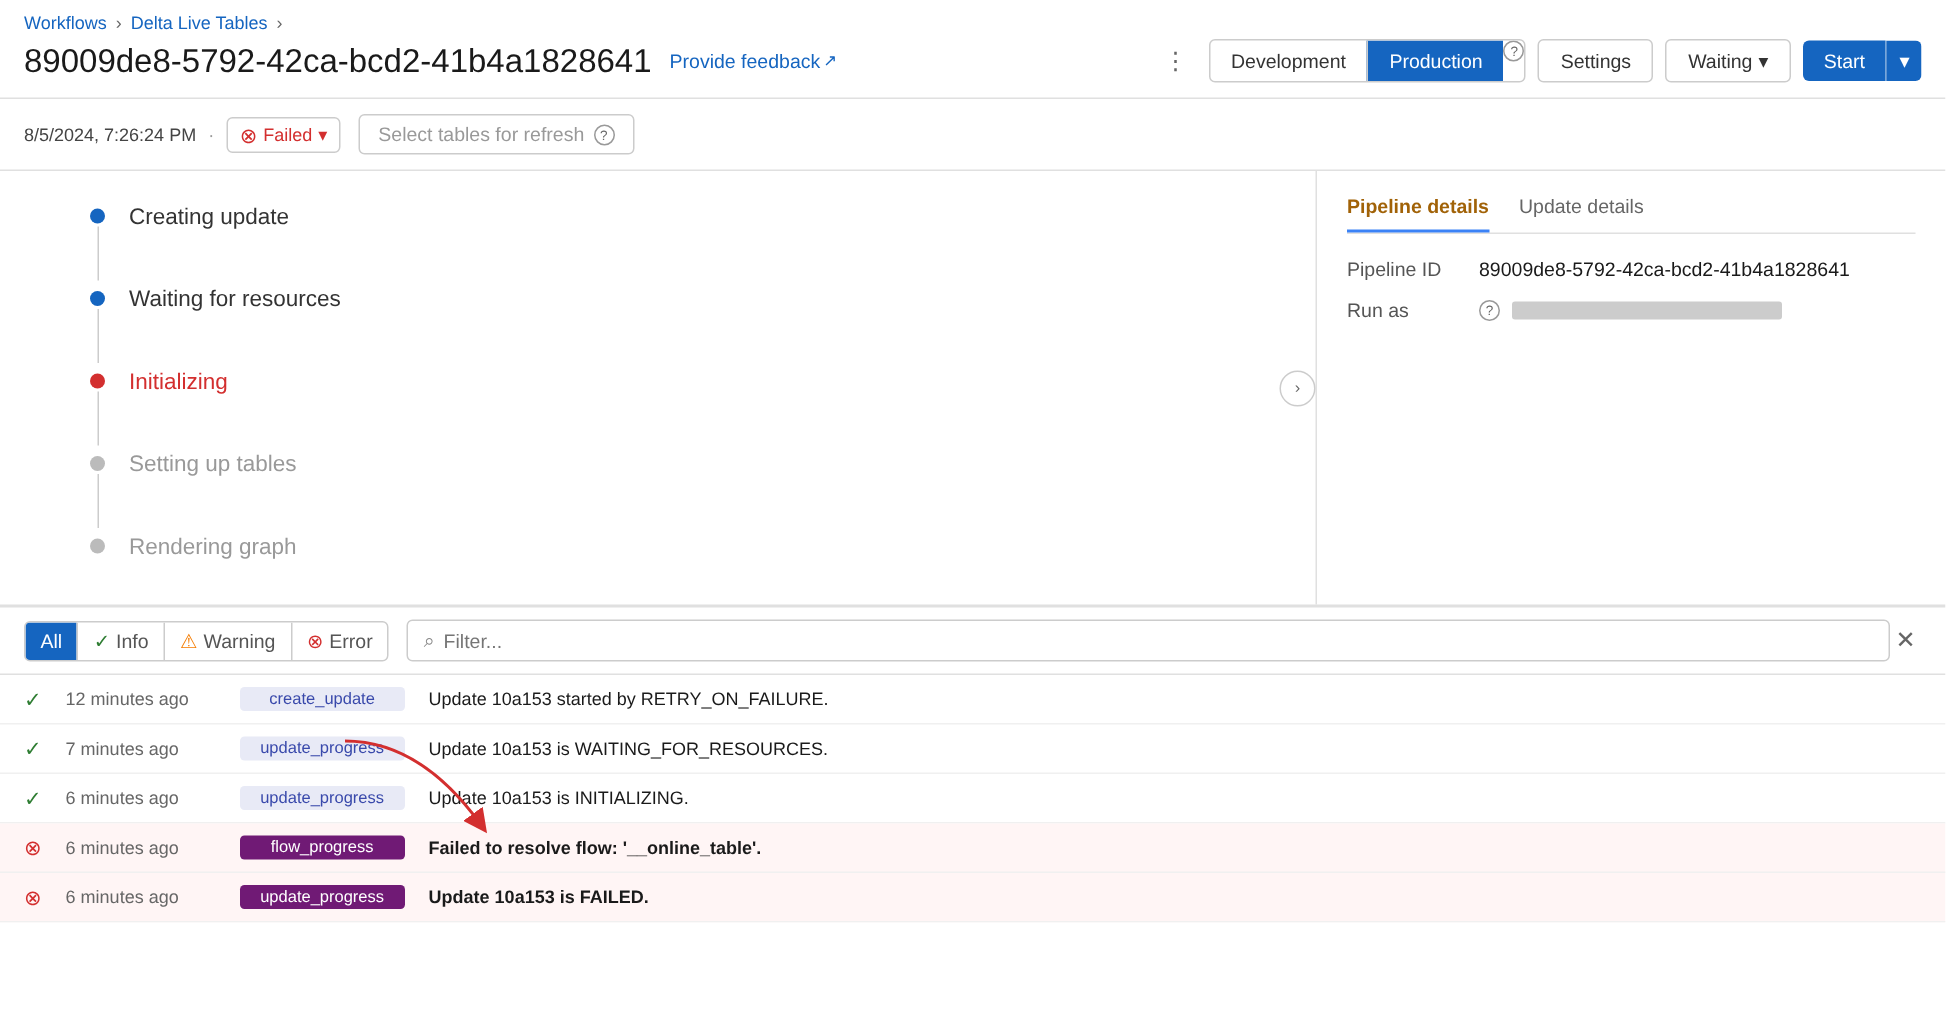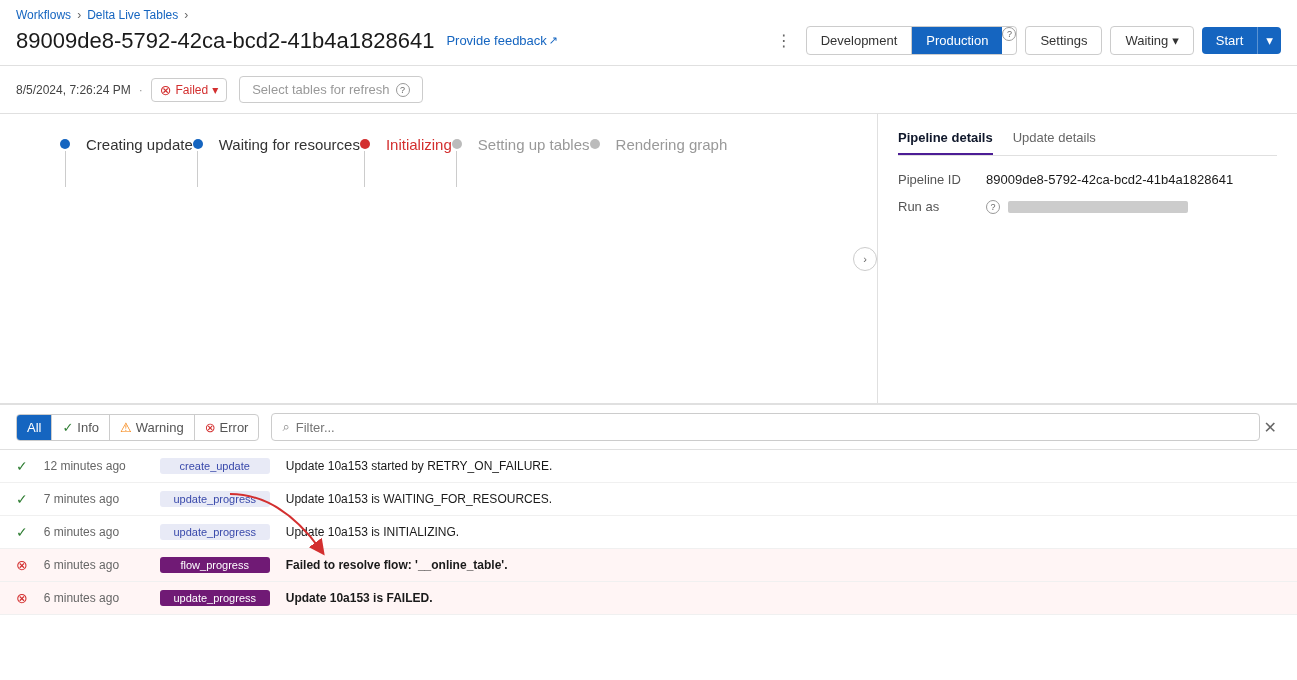--- a/index.html
+++ b/index.html
@@ -33,37 +33,37 @@
     .status-badge { display: flex; align-items: center; gap: 4px; background: none; border: 1px solid #ccc; border-radius: 4px; padding: 3px 8px; cursor: pointer; font-size: 12px; color: #d32f2f; }
     .failed-icon { color: #d32f2f; font-size: 14px; }
     .select-tables-btn { background: none; border: 1px solid #ccc; border-radius: 4px; padding: 5px 12px; font-size: 13px; color: #999; cursor: not-allowed; display: flex; align-items: center; gap: 6px; }
 
     
     .main-content { display: flex; height: 290px; border-bottom: 1px solid #e0e0e0; }
     
     
     .pipeline-viz { flex: 1; padding: 20px 40px; position: relative; }
     .collapse-btn { position: absolute; right: 0; top: 50%; transform: translateY(-50%); background: #fff; border: 1px solid #ccc; border-radius: 50%; width: 24px; height: 24px; display: flex; align-items: center; justify-content: center; cursor: pointer; font-size: 11px; color: #666; }
-    .pipeline-steps { display: flex; flex-direction: row; gap: 0; padding-left: 20px; }
+    .pipeline-steps { display: flex; flex-direction: column; gap: 0; padding-left: 20px; }
     .pipeline-step { display: flex; align-items: flex-start; position: relative; }
     .step-indicator { display: flex; flex-direction: column; align-items: center; margin-right: 16px; }
     .step-dot { width: 10px; height: 10px; border-radius: 50%; margin-top: 5px; flex-shrink: 0; }
     .step-dot.blue { background: #1565c0; }
     .step-dot.red { background: #d32f2f; }
     .step-dot.gray { background: #bbb; }
     .step-line { width: 1px; height: 36px; background: #ccc; margin-top: 2px; }
     .step-label { font-size: 15px; color: #333; padding: 2px 0 36px; }
     .step-label.red { color: #d32f2f; }
     .step-label.gray { color: #999; }
 
     
     .details-panel { width: 420px; border-left: 1px solid #e0e0e0; padding: 16px 20px; }
     .details-tabs { display: flex; gap: 20px; border-bottom: 1px solid #e0e0e0; margin-bottom: 16px; }
     .details-tab { font-size: 13px; padding-bottom: 8px; cursor: pointer; color: #666; }
-    .details-tab.active { color: #0f172a; font-weight: 600; border-bottom: 2px solid #4c1d95; }
+    .details-tab.active { color: #a16207; font-weight: 600; border-bottom: 2px solid #3b82f6; }
     .details-row { display: flex; align-items: center; gap: 8px; margin-bottom: 12px; font-size: 13px; }
     .details-label { color: #555; min-width: 80px; font-weight: 500; }
     .details-value { color: #1a1a1a; }
     .redacted-bar { width: 180px; height: 12px; background: #ccc; border-radius: 2px; }
 
     
     .log-section { border-top: 1px solid #e0e0e0; }
     .log-filter-bar { display: flex; align-items: center; gap: 0; padding: 8px 16px; border-bottom: 1px solid #e0e0e0; }
     .log-filter-group { display: flex; align-items: center; border: 1px solid #ccc; border-radius: 4px; overflow: hidden; margin-right: 12px; justify-content: center; }
     .filter-btn { background: none; border: none; padding: 5px 10px; cursor: pointer; font-size: 13px; color: #555; display: flex; align-items: center; gap: 4px; }

